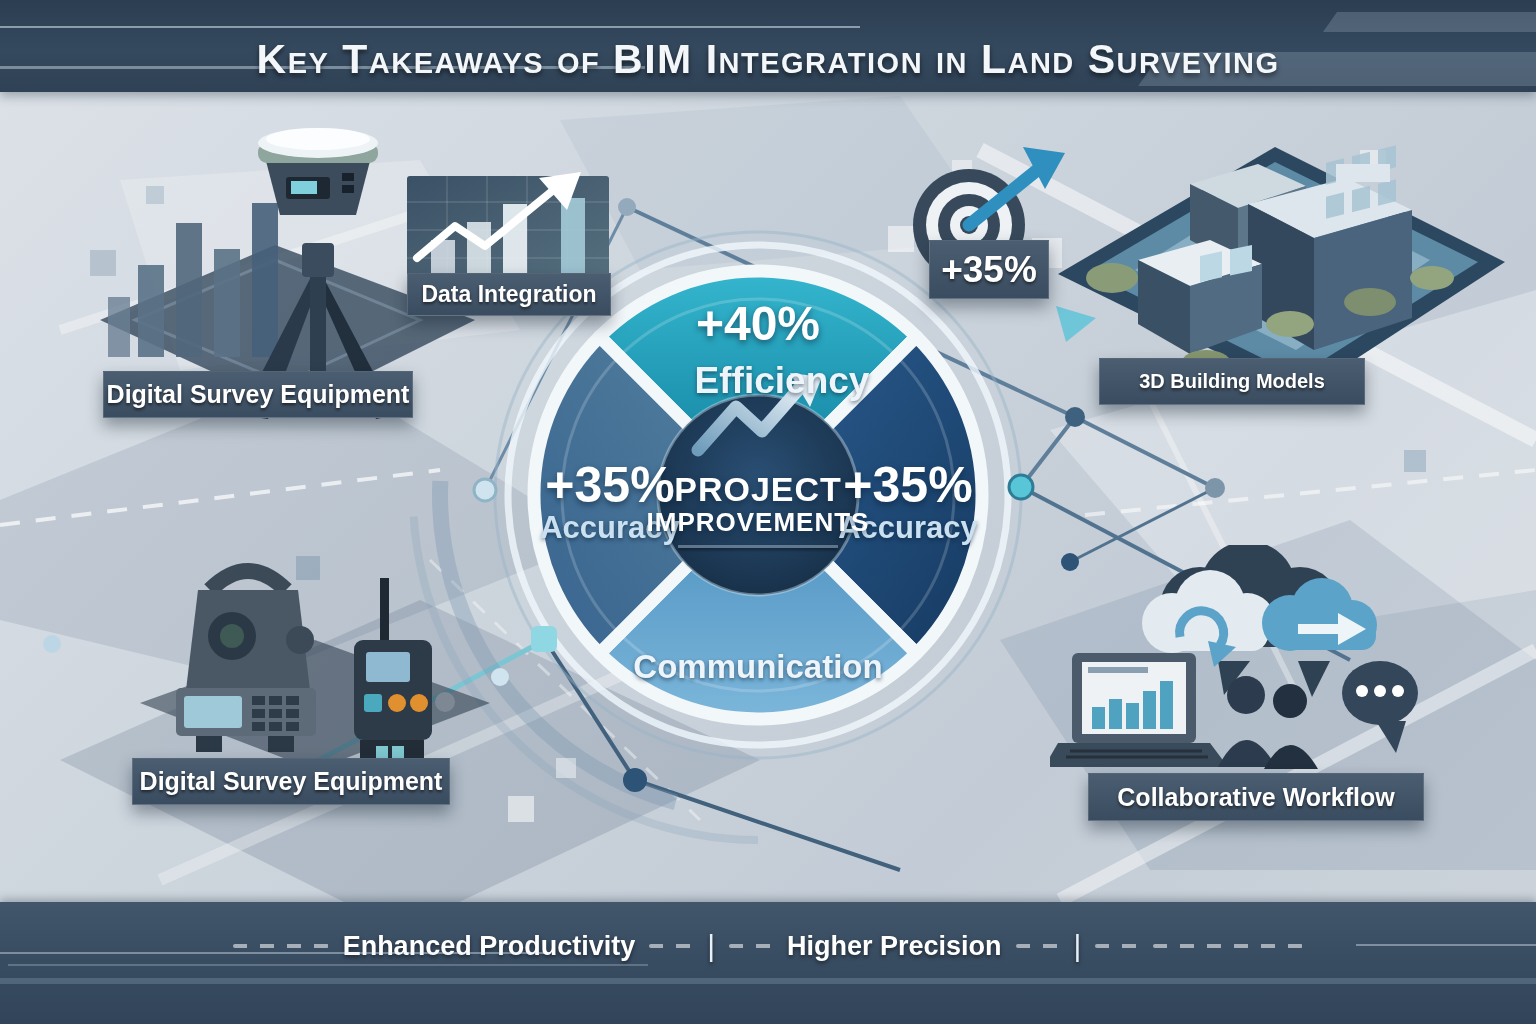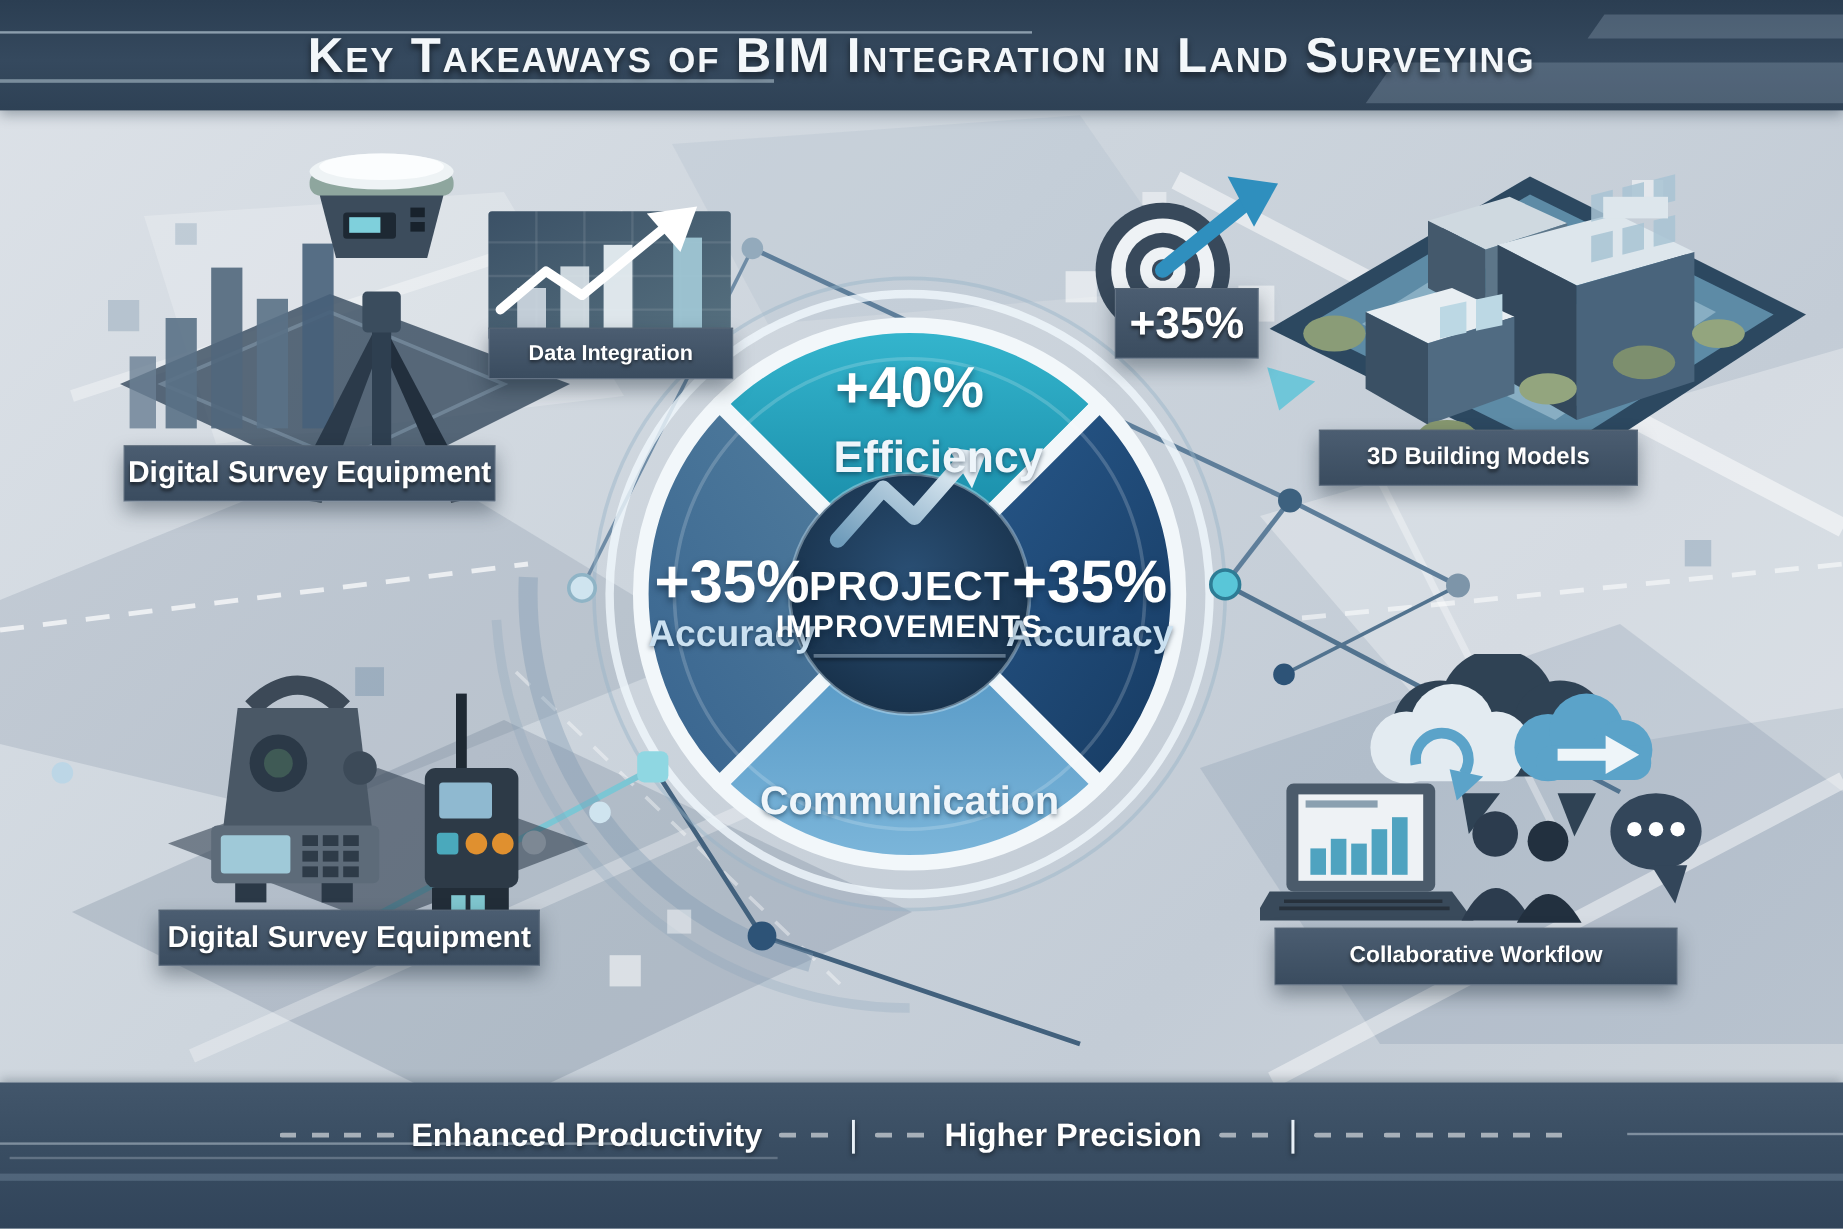--- a/index.html
+++ b/index.html
@@ -12,21 +12,21 @@
   svg{display:block;}
 
   
   #header{
     left:0;top:0;width:1536px;height:92px;
     background:linear-gradient(180deg,#2b3e52 0%,#35495e 55%,#2e4155 100%);
     box-shadow:0 4px 10px rgba(30,45,60,.35);
   }
   .hline{position:absolute;background:rgba(215,232,242,.55);}
   #page-title{
-    position:absolute;left:0;top:0;width:100%;height:92px;
+    position:absolute;left:0;top:13px;width:100%;height:92px;
     display:flex;align-items:center;justify-content:center;
     color:#f3f7fa;font-size:41px;font-weight:bold;letter-spacing:1.5px;
     font-variant-caps:small-caps;
     text-shadow:0 3px 5px rgba(0,0,0,.55);
     white-space:nowrap;
   }
   .hskew{position:absolute;background:rgba(190,210,226,.22);transform:skewX(-35deg);}
 
   
   .panel{
@@ -375,29 +375,29 @@
 
   <div class="pv" style="left:510px;top:456px;width:200px;font-size:50px;">+35%</div>
   <div class="pl blue" style="left:510px;top:510px;width:200px;font-size:31px;">Accuracy</div>
 
   <div class="pv" style="left:628px;top:507px;width:260px;font-size:26px;letter-spacing:1px;">IMPROVEMENTS</div>
   <div class="pv" style="left:638px;top:470px;width:240px;font-size:34px;letter-spacing:1px;">PROJECT</div>
   <div class="abs" style="left:678px;top:545px;width:160px;height:3px;background:rgba(220,235,245,.35);box-shadow:0 2px 3px rgba(0,0,0,.4);"></div>
 
   <div class="panel" style="left:103px;top:371px;width:308px;height:45px;font-size:25px;">Digital Survey Equipment</div>
 
-  <div class="panel" style="left:407px;top:273px;width:202px;height:41px;font-size:18px;">Data Integration</div>
+  <div class="panel" style="left:407px;top:273px;width:202px;height:41px;font-size:23px;">Data Integration</div>
 
   <div class="panel" style="left:929px;top:240px;width:118px;height:57px;font-size:37px;">+35%</div>
 
   <div class="panel" style="left:1099px;top:358px;width:264px;height:45px;font-size:20px;">3D Building Models</div>
 
   <div class="panel" style="left:132px;top:758px;width:316px;height:45px;font-size:25px;">Digital Survey Equipment</div>
 
-  <div class="panel" style="left:1062px;top:773px;width:334px;height:46px;font-size:19px;">Collaborative Workflow</div>
+  <div class="panel" style="left:1088px;top:773px;width:334px;height:46px;font-size:25px;">Collaborative Workflow</div>
 
   <div class="abs" id="header">
     <div class="hline" style="left:0;top:26px;width:56%;height:2px;"></div>
     <div class="hline" style="left:0;top:66px;width:42%;height:3px;opacity:.8;"></div>
     <div class="hskew" style="left:1150px;top:52px;width:420px;height:34px;"></div>
     <div class="hskew" style="left:1330px;top:12px;width:260px;height:20px;"></div>
     <div id="page-title">Key Takeaways of BIM Integration in Land Surveying</div>
   </div>
 
   <div class="abs" id="footer">

